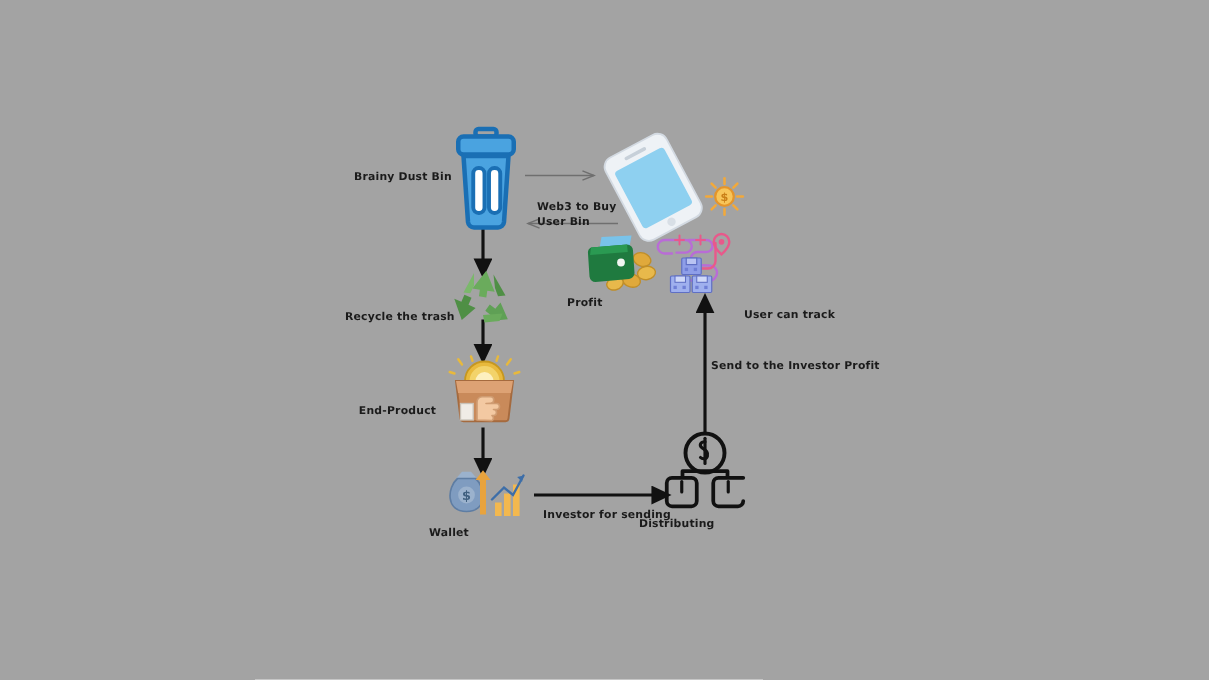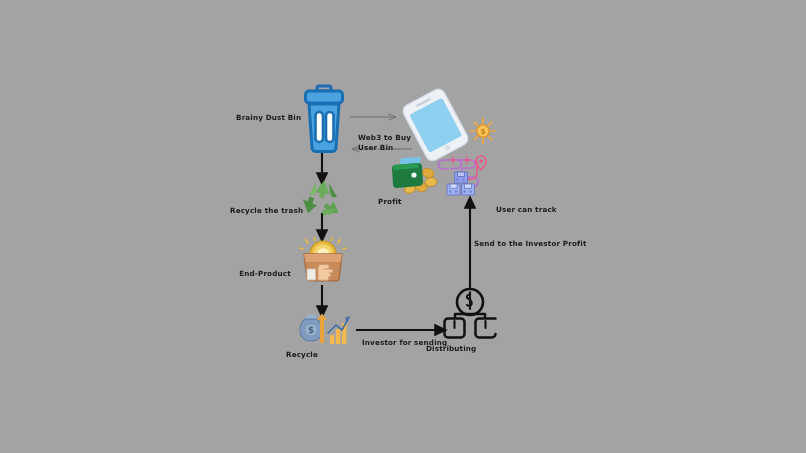--- a/index.html
+++ b/index.html
@@ -210,21 +210,21 @@
     <text x="15" y="22.4" font-size="8.6" font-family="DejaVu Sans, sans-serif" font-weight="700" fill="#40607f" text-anchor="middle">$</text>
     <path d="M28,9 L28,32 L24,32 L24,9 L21,9 L26,2.5 L31,9 Z" fill="#e8a33d"></path>
     <g fill="#f3b84e">
       <rect x="34" y="24" width="4.4" height="9"></rect>
       <rect x="40" y="18" width="4.4" height="15"></rect>
       <rect x="46" y="12" width="4.4" height="21"></rect>
     </g>
     <path d="M32,22 L40,14 L46,19 L53,6" fill="none" stroke="#3d6ea8" stroke-width="1.6" stroke-linecap="round"></path>
     <path d="M53,6 L48.8,7 L52,10.4 Z" fill="#3d6ea8"></path>
   </svg>
-  <div class="label center" style="left:286px; top:350px; width:72px;">Recycle</div>
+  <div class="label center" style="left:286px; top:350px; width:72px;">Wallet</div>
 
   <svg class="icon-wrap" style="left:441px;top:288px;width:58px;height:54px;" viewBox="0 0 58 54">
     <circle cx="29" cy="14" r="13" fill="none" stroke="#111111" stroke-width="2.6"></circle>
     <path d="M29,6.5 C25.8,6.5 25,9 27,10.5 C29,12 31.4,13 30.6,16 C30,18.2 27.2,18.2 26,17" fill="none" stroke="#111111" stroke-width="2.1" stroke-linecap="round"></path>
     <line x1="29" y1="4.2" x2="29" y2="21" stroke="#111111" stroke-width="2.1" stroke-linecap="round"></line>
     <path d="M14,30 L14,26 L44,26 L44,30" fill="none" stroke="#111111" stroke-width="2.5" stroke-linejoin="round"></path>
     <line x1="29" y1="26" x2="29" y2="27" stroke="#111111" stroke-width="2.5"></line>
     <rect x="3.5" y="30.5" width="20" height="19" rx="3.5" fill="none" stroke="#111111" stroke-width="2.5"></rect>
     <line x1="13.5" y1="33" x2="13.5" y2="40" stroke="#111111" stroke-width="2.1" stroke-linecap="round"></line>
     <path d="M54.5,30.5 L38,30.5 a3.5,3.5 0 0 0 -3.5,3.5 L34.5,46 a3.5,3.5 0 0 0 3.5,3.5 L51,49.5 a3.5,3.5 0 0 0 3.5,-3.5" fill="none" stroke="#111111" stroke-width="2.5" stroke-linecap="round"></path>

